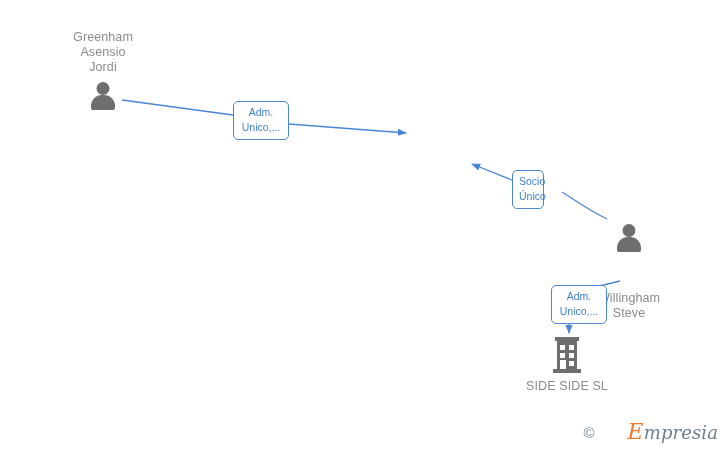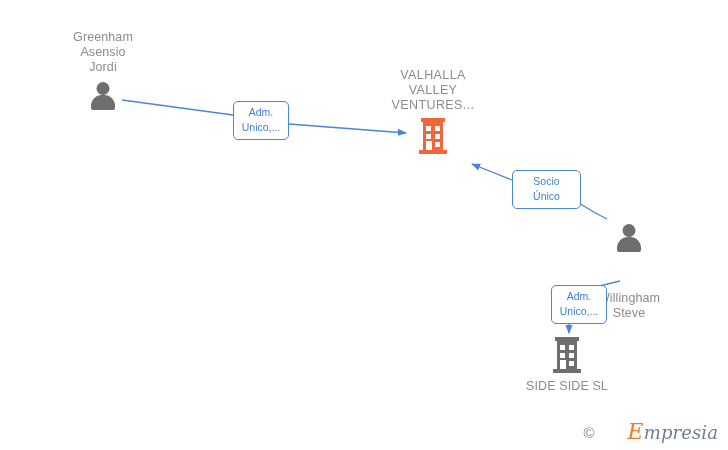--- a/index.html
+++ b/index.html
@@ -185,36 +185,20 @@
   <div class="node" style="left: 33px; top: 30px;">
     <div class="node-label">Greenham
 Asensio
 Jordi</div>
     <div class="person-icon" style="margin-top: 6px;">
       <div class="head"></div>
       <div class="body"></div>
     </div>
   </div>
 
-  <div class="node" style="left: 363px; top: 68px;">
-    <div class="node-label company">VALHALLA
-VALLEY
-VENTURES...</div>
-    <div class="building-icon" style="margin-top: 5px;">
-      <div class="roof" style="background:#f2663c;"></div>
-      <div class="tower" style="background:#f2663c;"></div>
-      <div class="base" style="background:#f2663c;"></div>
-      <div class="win" style="left:7px;  top:8px;"></div>
-      <div class="win" style="left:16px; top:8px;"></div>
-      <div class="win" style="left:7px;  top:16px;"></div>
-      <div class="win" style="left:16px; top:16px;"></div>
-      <div class="win" style="left:16px; top:24px;"></div>
-      <div class="door"></div>
-    </div>
-  </div>
 
   <div class="node" style="left: 559px; top: 223px; gap: 32px;">
     <div class="person-icon">
       <div class="head"></div>
       <div class="body"></div>
     </div>
     <div class="node-label" style="margin-top: 6px;">Willingham
 Steve</div>
   </div>
 
@@ -229,21 +213,21 @@
       <div class="win" style="left:16px; top:16px;"></div>
       <div class="win" style="left:16px; top:24px;"></div>
       <div class="door"></div>
     </div>
     <div class="node-label" style="margin-top: 6px;">SIDE SIDE SL</div>
   </div>
 
   <div class="edge-label" style="left: 233px; top: 101px; width: 56px;">Adm.
 Unico,...</div>
 
-  <div class="edge-label" style="left: 512px; top: 170px; width: 69px;">Socio
+  <div class="edge-label" style="left: 512px; top: 170px; width: 32px;">Socio
 Único</div>
 
   <div class="edge-label" style="left: 551px; top: 285px; width: 56px;">Adm.
 Unico,...</div>
 
   <div id="watermark">
     <span class="copy">©</span>
     <span class="brand"><span class="cap">E</span><span>mpresia</span></span>
   </div>
 

